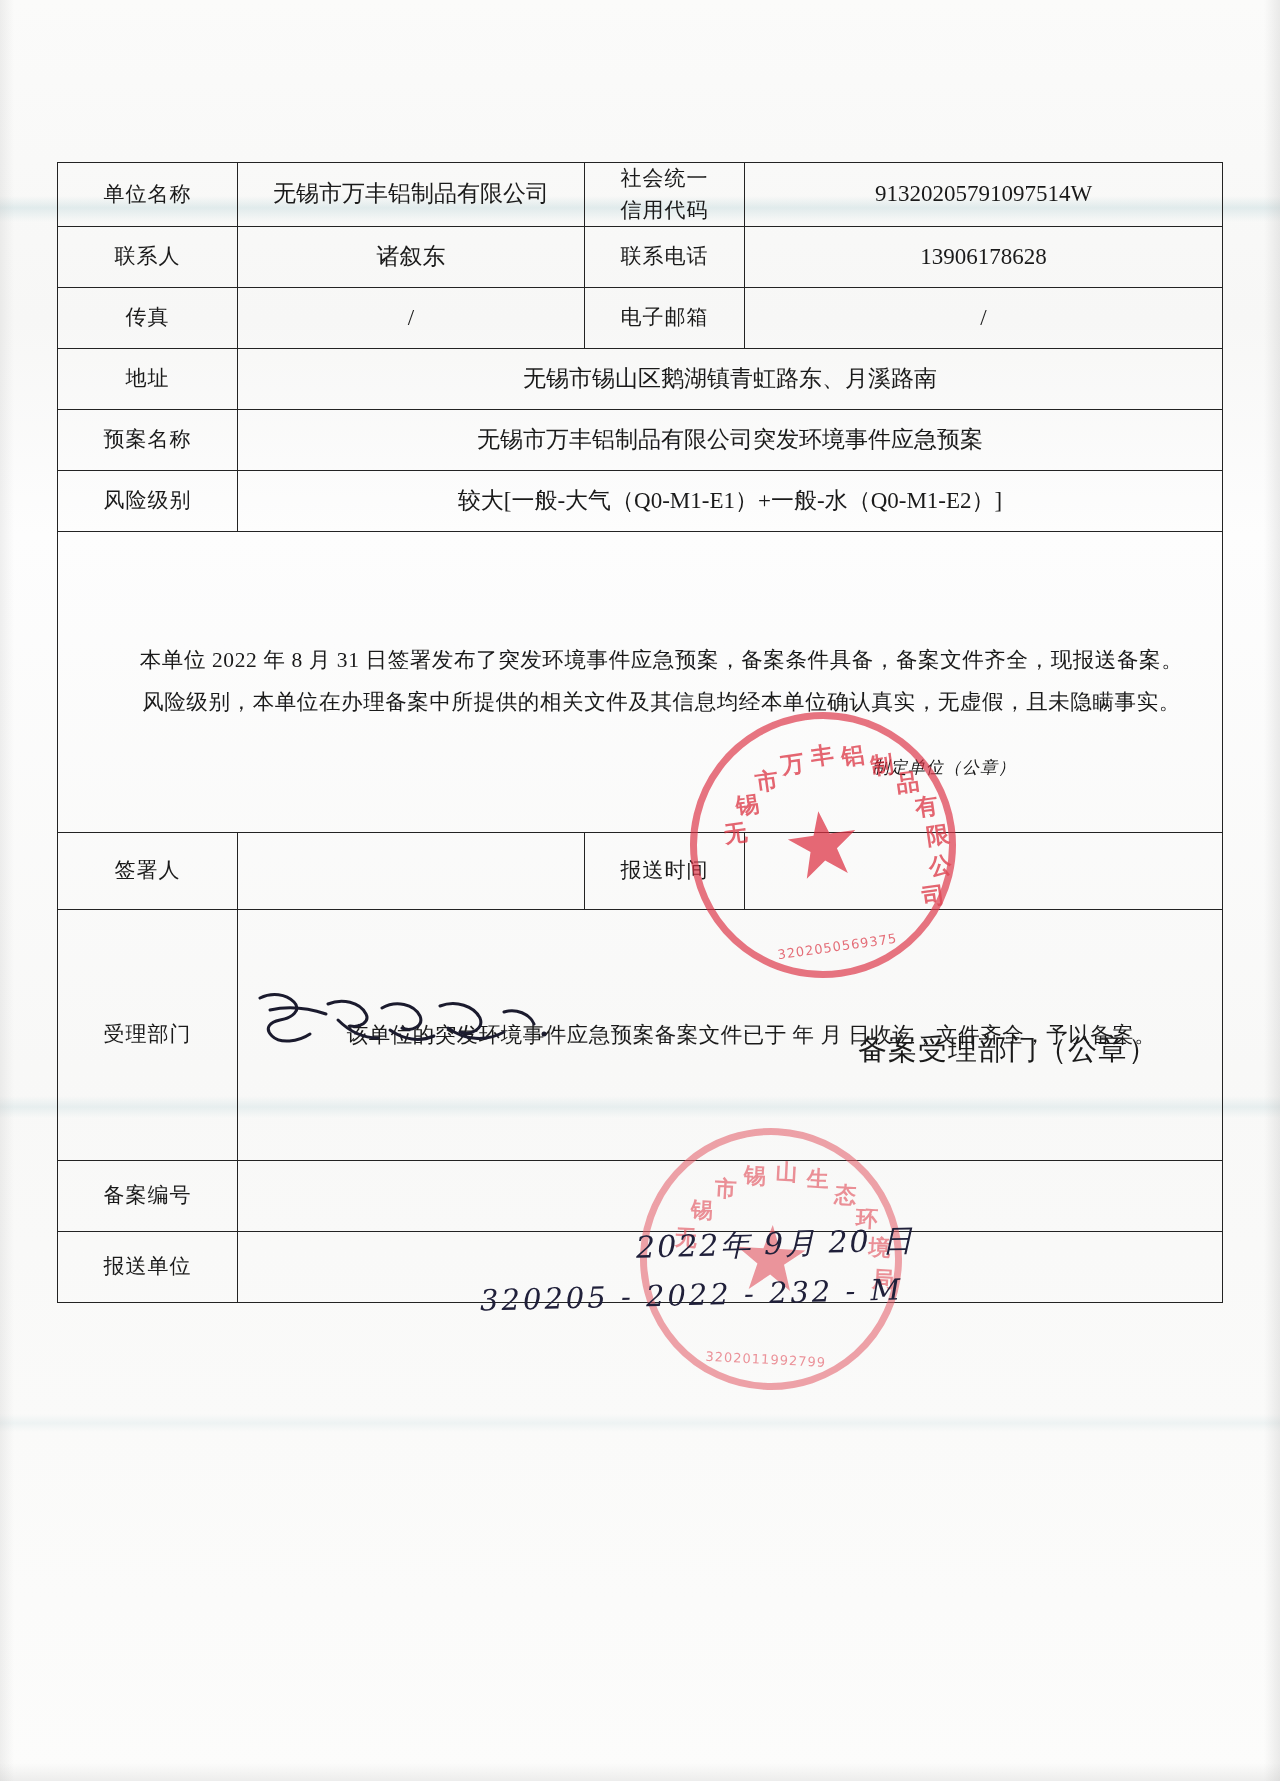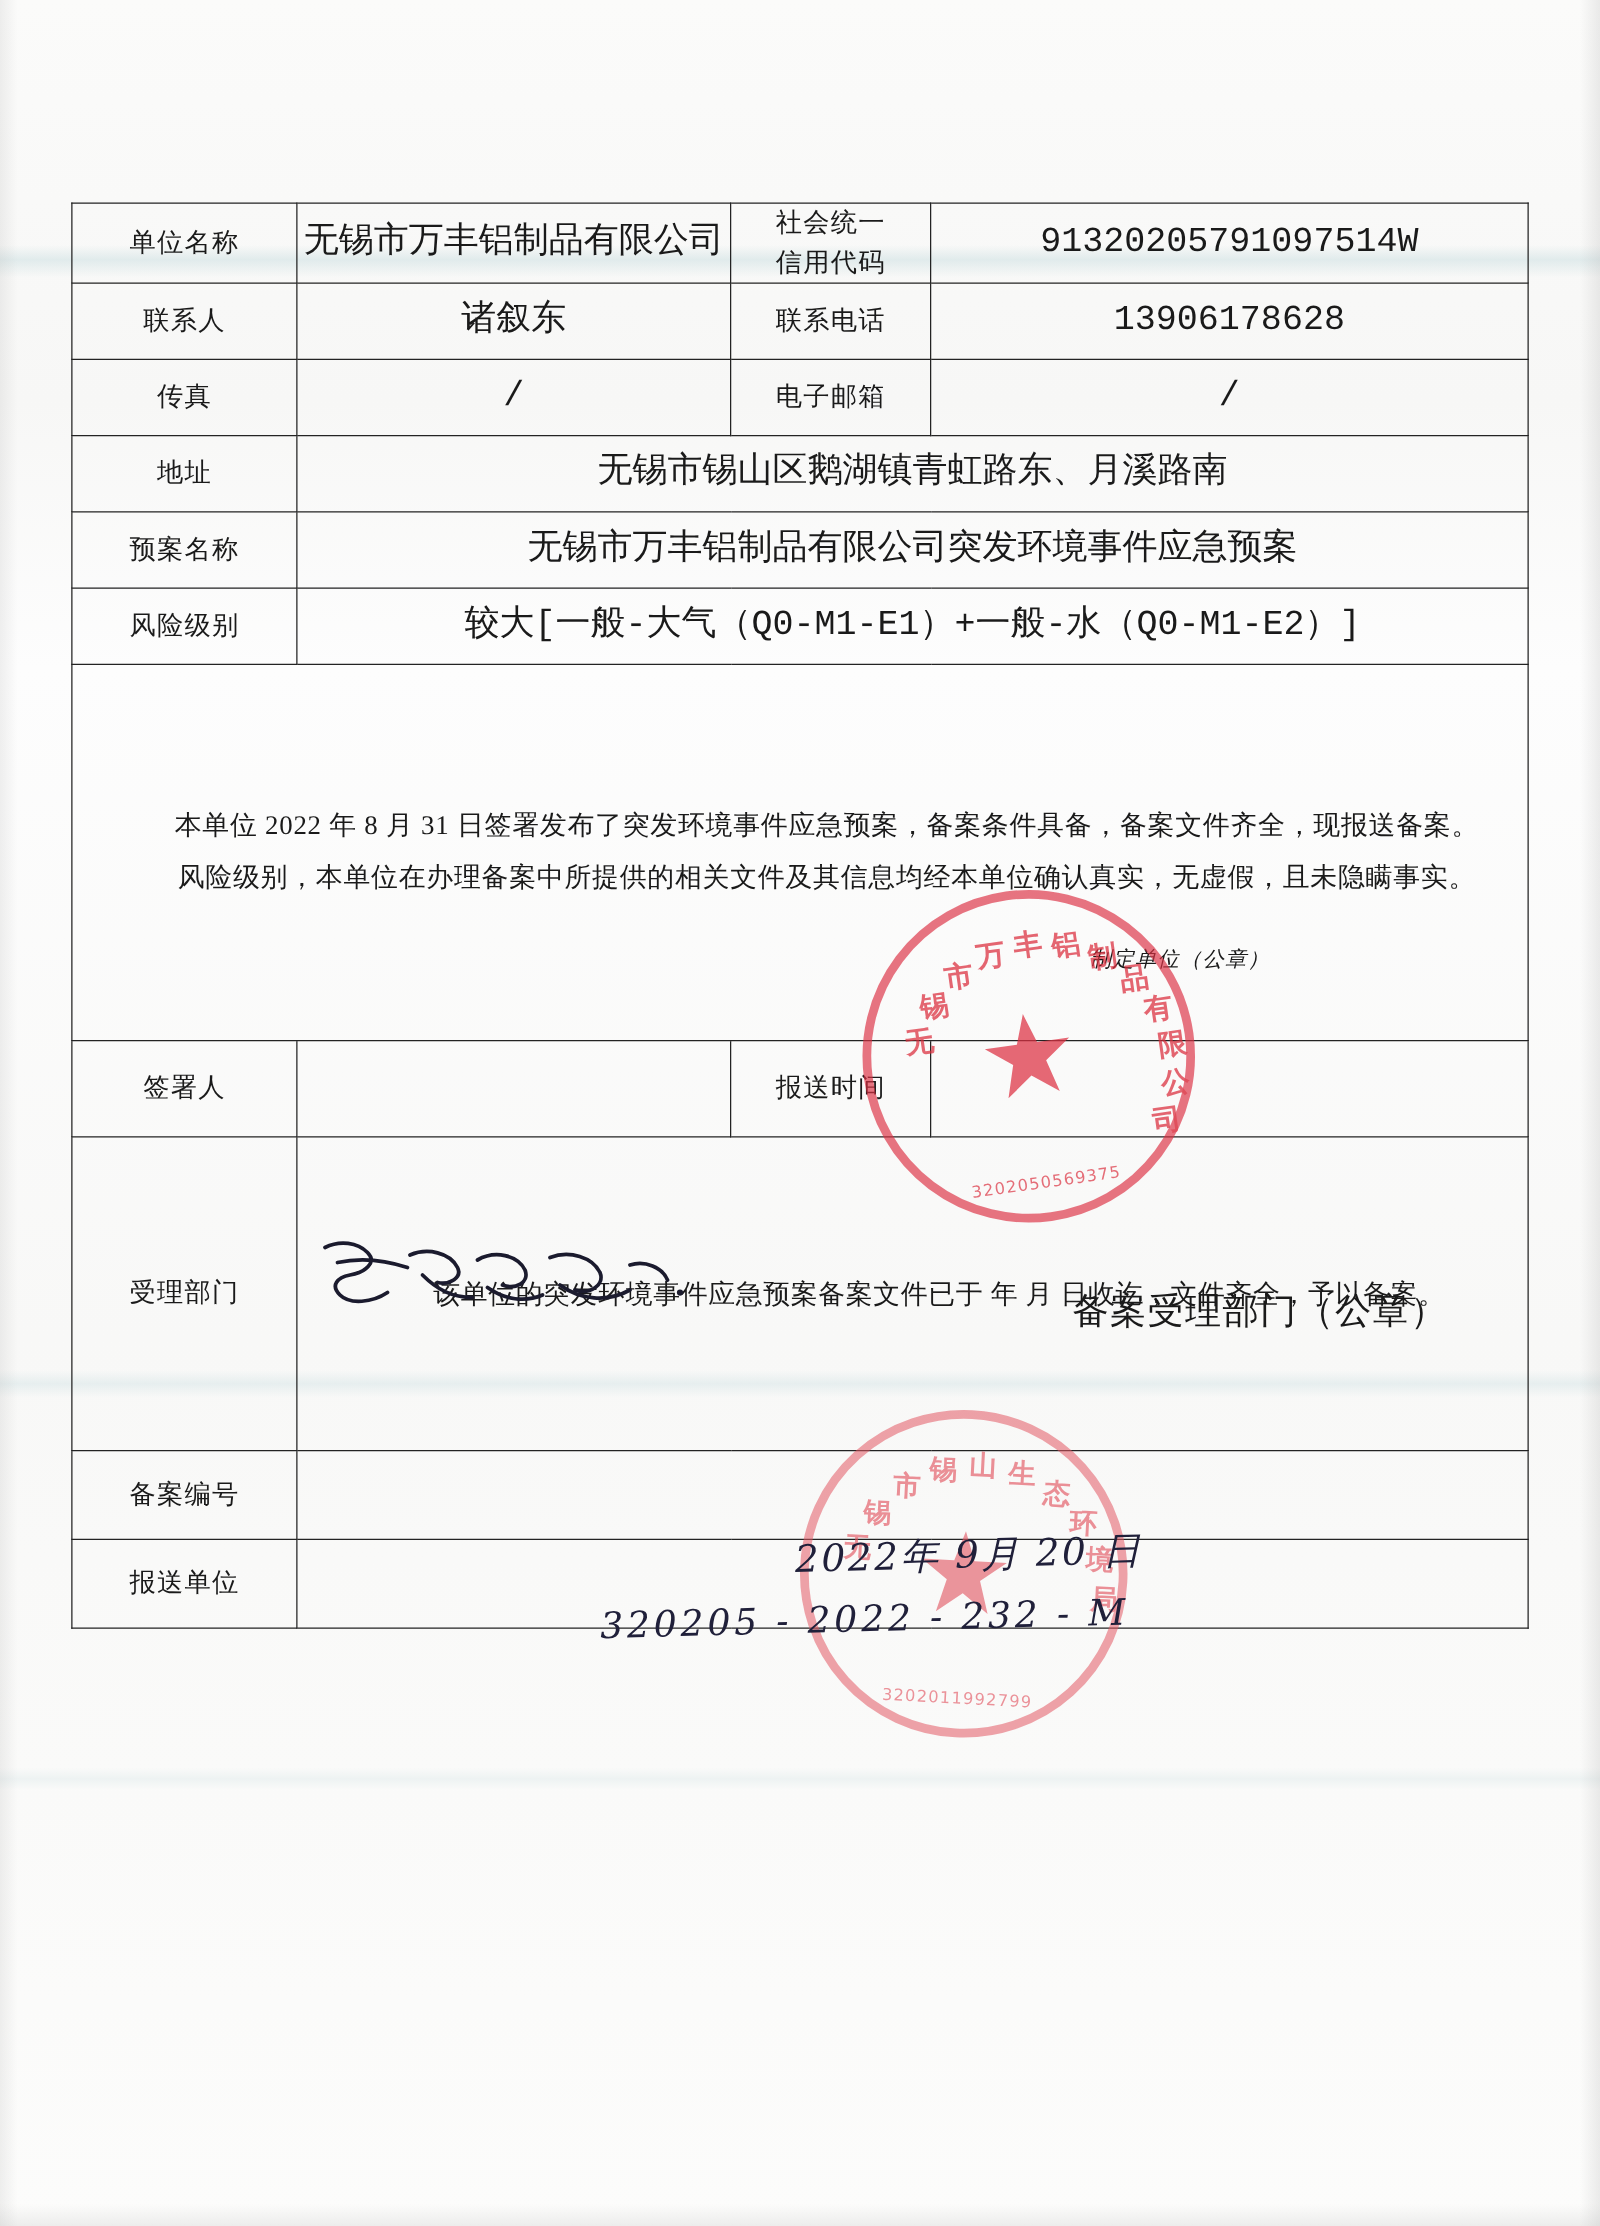--- a/index.html
+++ b/index.html
@@ -65,22 +65,21 @@
     padding: 0;
     vertical-align: middle;
     text-align: center;
     line-height: 1.5;
   }
   .lbl {
     font-size: 21px;
     letter-spacing: 1px;
   }
   .val {
-    font-size: 28px;
-    font-family: Liberation Mono, monospace;
+    font-size: 23px;
   }
   .cell-pad { padding: 14px 10px; }
   .row-h1 td { height: 62px; }
   .row-h2 td { height: 60px; }
 
   .two-line { line-height: 1.35; }
 
   
   .statement-cell {
     text-align: left;

